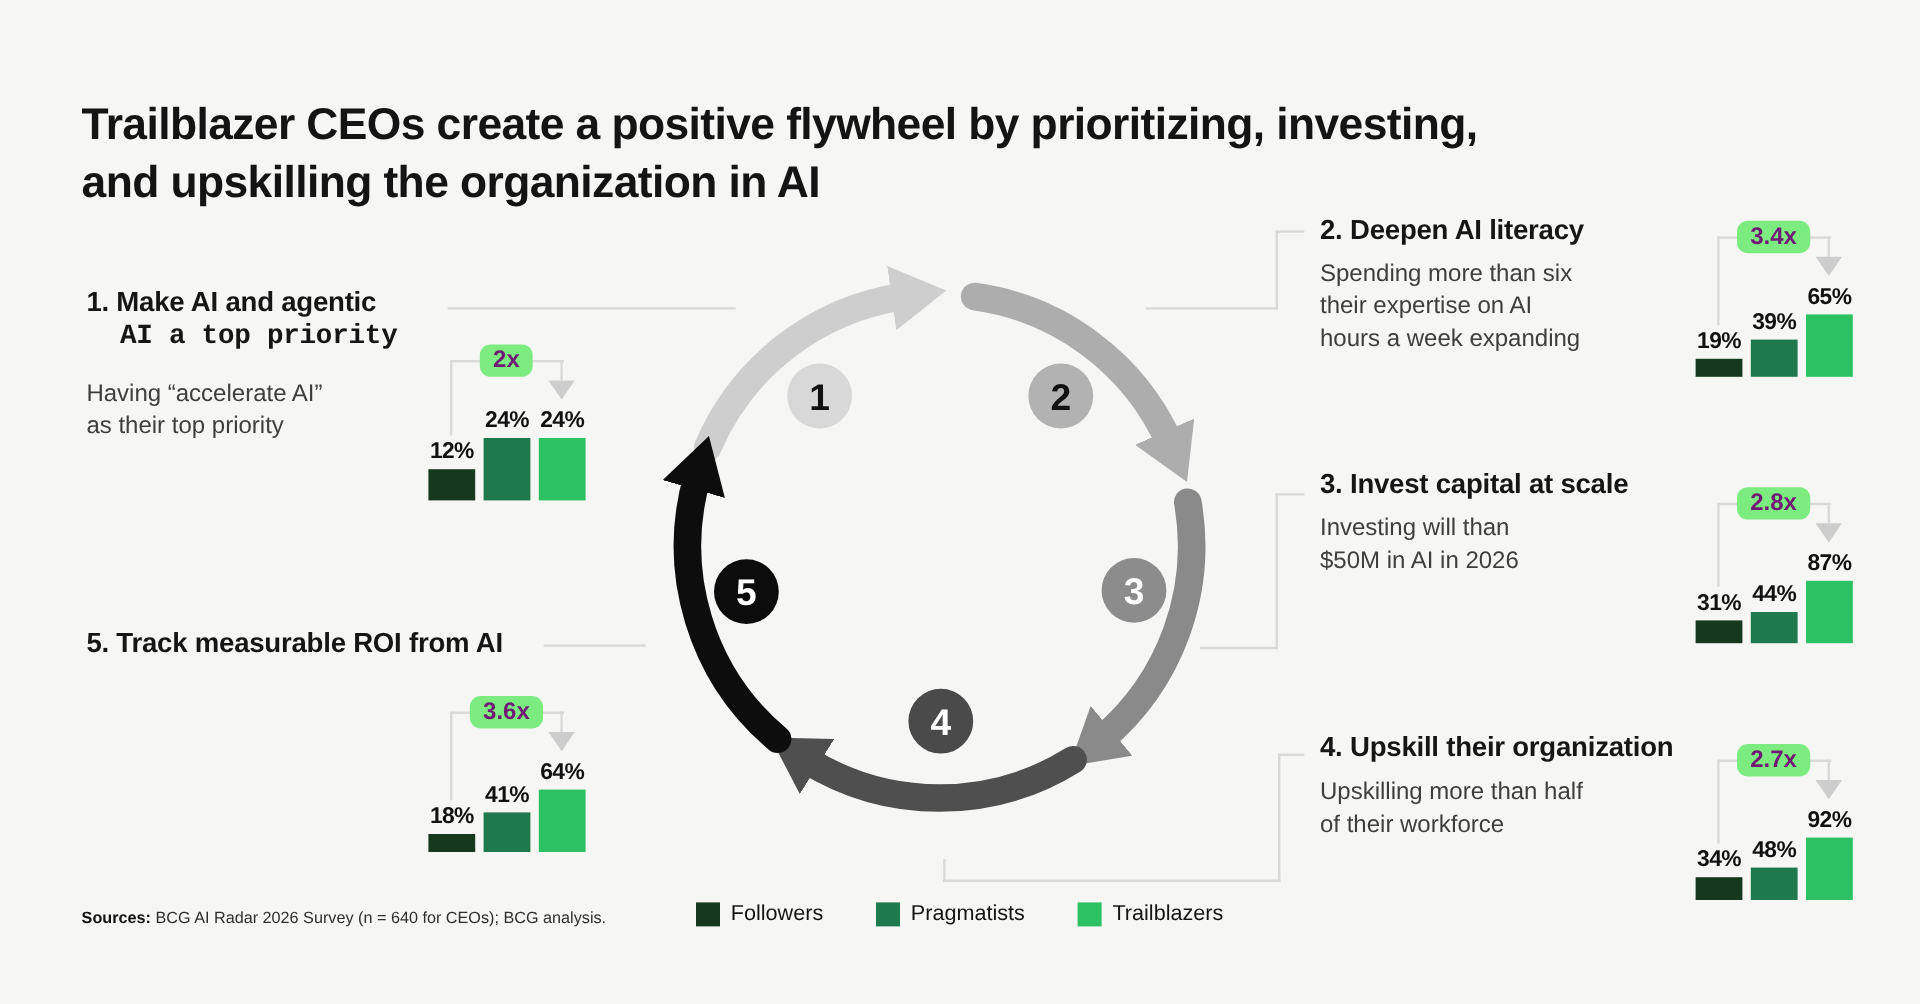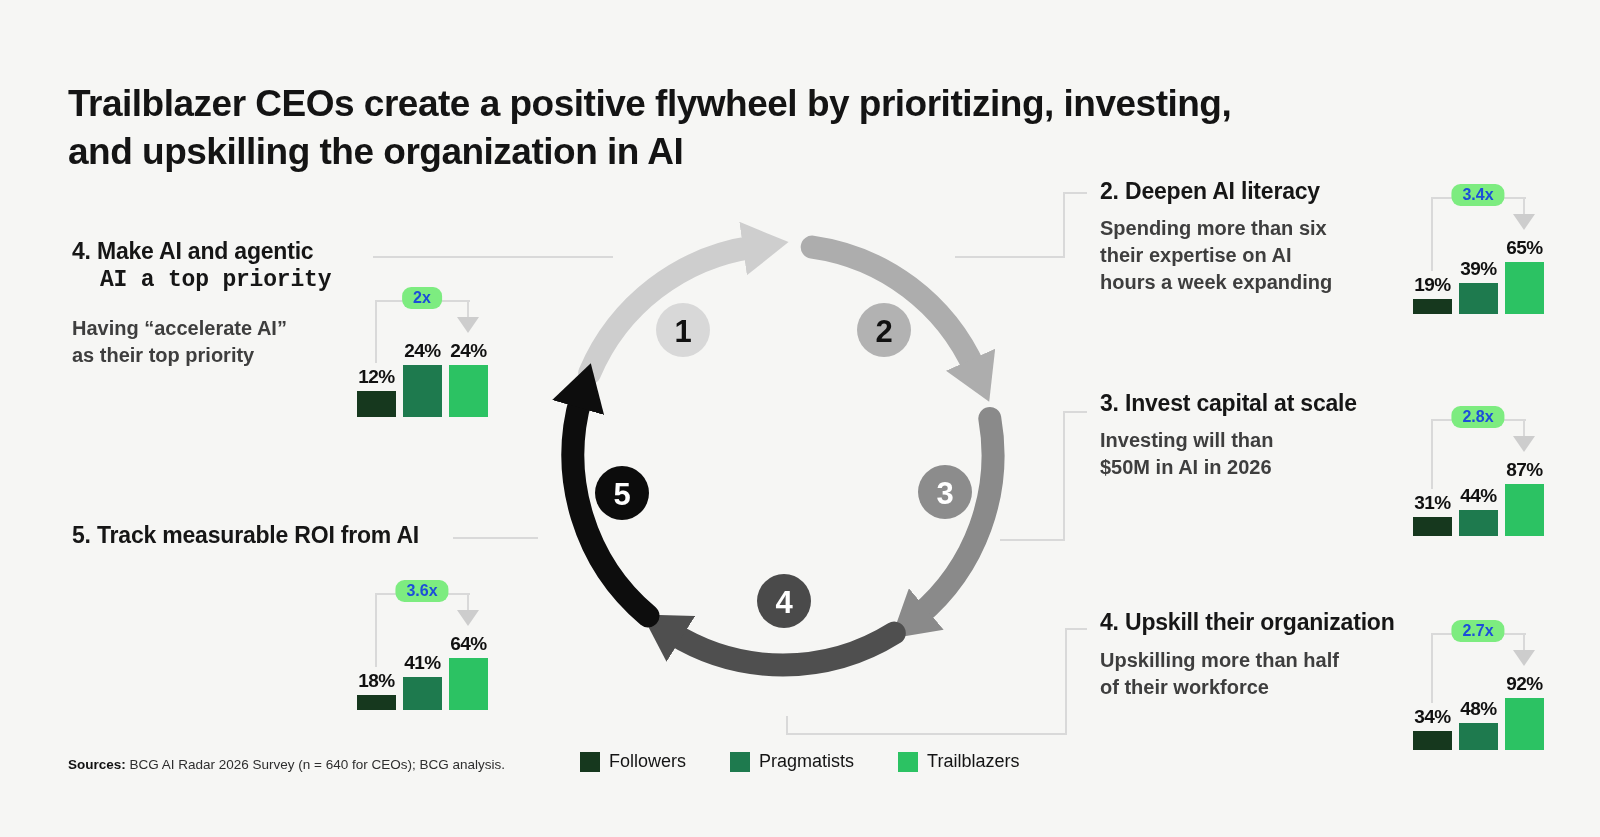--- a/index.html
+++ b/index.html
@@ -10,37 +10,37 @@
   .h-title{position:absolute;left:68px;top:44px;width:1420px;font-size:37px;font-weight:800;
            line-height:1.3;letter-spacing:-0.5px;color:#141414;margin-top:36px;}
   .h-title span{display:block;}
 
   
   .sec-title{position:absolute;font-size:23px;font-weight:800;line-height:1.27;color:#161616;
              letter-spacing:-0.2px;white-space:nowrap;}
   .sec-title span{display:block;}
   .sec-title span:empty{display:none;}
   .sec-title .indent{padding-left:28px;font-family:Liberation Mono, monospace;}
-  .sec-body{position:absolute;font-size:20px;line-height:1.36;color:#3e3e3e;white-space:nowrap;font-weight:bold;}
+  .sec-body{position:absolute;font-size:20px;line-height:1.36;color:#3e3e3e;white-space:nowrap;}
   .sec-body span{display:block;}
   .sec-body span:empty{display:none;}
 
   
   .connector{position:absolute;background:#d9d9d9;}
 
   
   .chart{position:absolute;width:152px;height:140px;}
   .bars{position:absolute;left:5px;bottom:0;display:flex;gap:7px;align-items:flex-end;}
   .bar-col{width:39px;display:flex;flex-direction:column;align-items:center;}
   .bar-label{font-size:19px;font-weight:700;color:#111;margin-bottom:3px;letter-spacing:-0.5px;
              white-space:nowrap;}
   .bar{width:39px;}
   .badge{position:absolute;top:10px;left:70px;transform:translateX(-50%);z-index:2;
          background:#7dec80;border-radius:9px;padding:2px 11px;
-         font-size:16px;font-weight:700;color:#1d4ed8;}
+         font-size:20px;font-weight:700;color:#701a75;}
   .bk-h{position:absolute;left:24px;top:23px;width:94px;height:2px;background:#d9d9d9;}
   .bk-v{position:absolute;left:23px;top:23px;width:2px;background:#d9d9d9;}
   .bk-rv{position:absolute;left:115px;top:23px;width:2px;height:17px;background:#d9d9d9;}
   .bk-arrow{position:absolute;left:105px;top:40px;width:0;height:0;
             border-left:11px solid transparent;border-right:11px solid transparent;
             border-top:16px solid #cdcdcd;}
 
   
   .flywheel{position:absolute;left:520px;top:180px;width:520px;height:560px;}
   .step-num{font-size:31px;font-weight:700;text-anchor:middle;}
@@ -115,21 +115,21 @@
       <circle cx="264" cy="421" r="27" fill="#4a4a4a"></circle>
       <text class="step-num" x="264" y="421" dominant-baseline="central" dy="1" fill="#ffffff">4</text>
     </g>
     <g>
       <circle cx="102" cy="313" r="27" fill="#0c0c0c"></circle>
       <text class="step-num" x="102" y="313" dominant-baseline="central" dy="1" fill="#ffffff">5</text>
     </g>
   </svg>
 
   <div class="sec-title" style="left:72px;top:237px;">
-    <span>4. Make AI and agentic</span>
+    <span>1. Make AI and agentic</span>
     <span class="indent">AI a top priority</span>
   </div>
   <div class="sec-body" style="left:72px;top:315px;">
     <span>Having “accelerate AI”</span>
     <span>as their top priority</span>
 
   </div>
 
   <div class="sec-title" style="left:1100px;top:177px;">
     <span>2. Deepen AI literacy</span>

